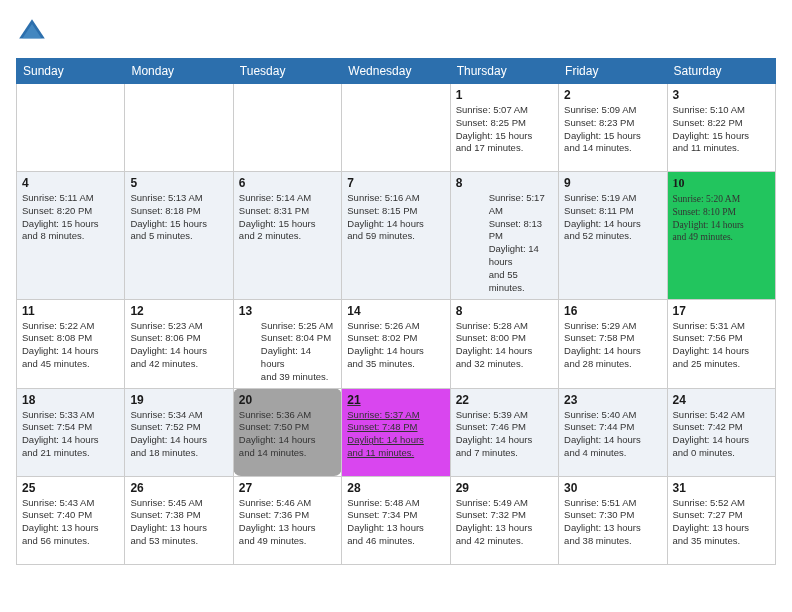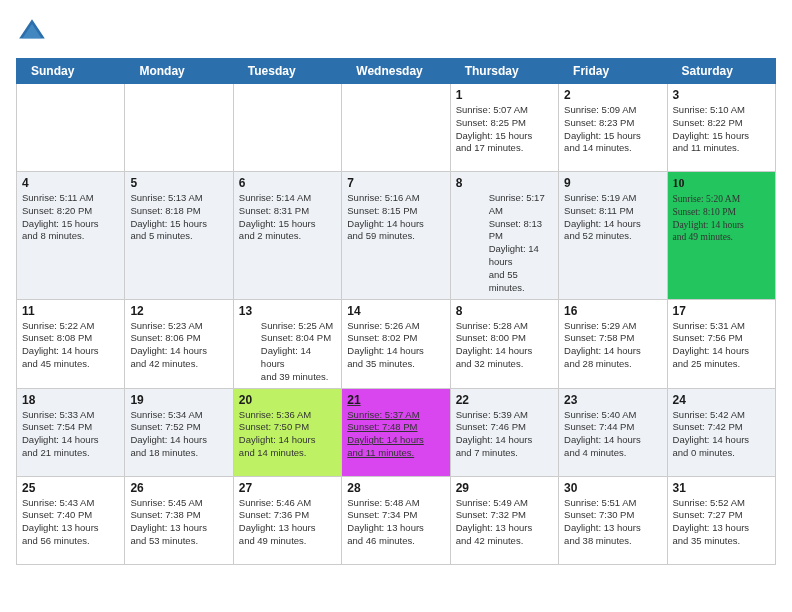--- a/index.html
+++ b/index.html
@@ -54,22 +54,22 @@
     }
     .calendar {
       width: 100%;
       border-collapse: collapse;
       border: 1px solid #ccc;
     }
     .calendar th {
       background: #2c6fad;
       color: #fff;
       font-size: 12px;
-      font-weight: bold;
-      padding: 5px 14px;
+      font-weight: normal;
+      padding: 5px 6px;
       text-align: left;
       border: 1px solid #2c6fad;
     }
     .calendar td {
       vertical-align: top;
       border: 1px solid #ccc;
       padding: 4px 5px;
       width: calc(100% / 7);
       font-size: 10px;
       color: #333;
@@ -266,21 +266,21 @@
 Daylight: 14 hours
 and 21 minutes.</div>
         </td>
         <td style="background: rgb(238, 242, 247);">
           <span class="day-number">19</span>
           <div class="day-info" style="white-space: pre-line;">Sunrise: 5:34 AM
 Sunset: 7:52 PM
 Daylight: 14 hours
 and 18 minutes.</div>
         </td>
-        <td style="background: #bef264;">
+        <td style="background: #a3a3a3; border-radius: 8px;">
           <span class="day-number">20</span>
           <div class="day-info" style="white-space: pre-line;">Sunrise: 5:36 AM
 Sunset: 7:50 PM
 Daylight: 14 hours
 and 14 minutes.</div>
         </td>
         <td style="background: #d946ef; text-decoration: underline;">
           <span class="day-number">21</span>
           <div class="day-info" style="white-space: pre-line;">Sunrise: 5:37 AM
 Sunset: 7:48 PM

